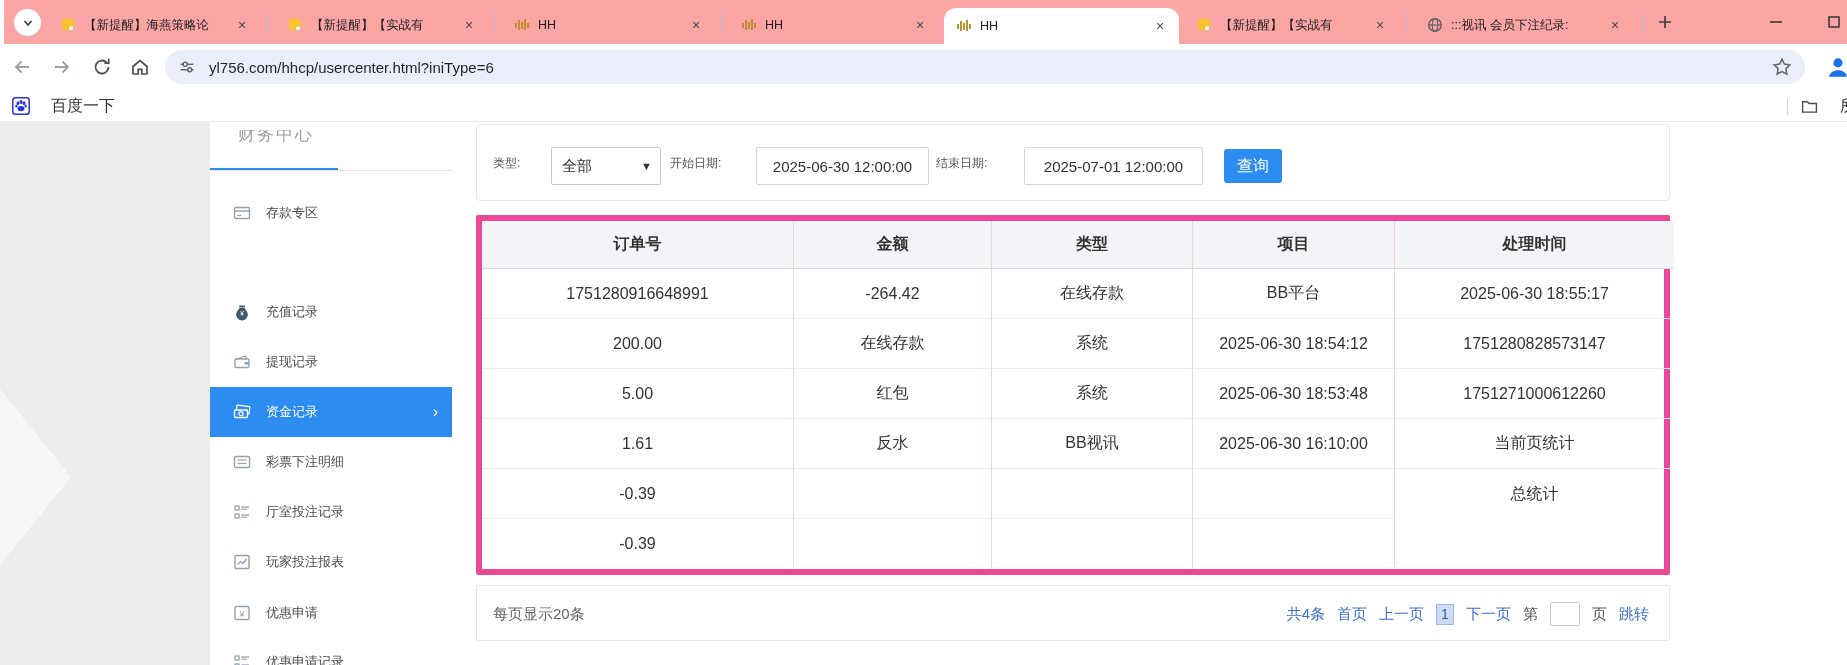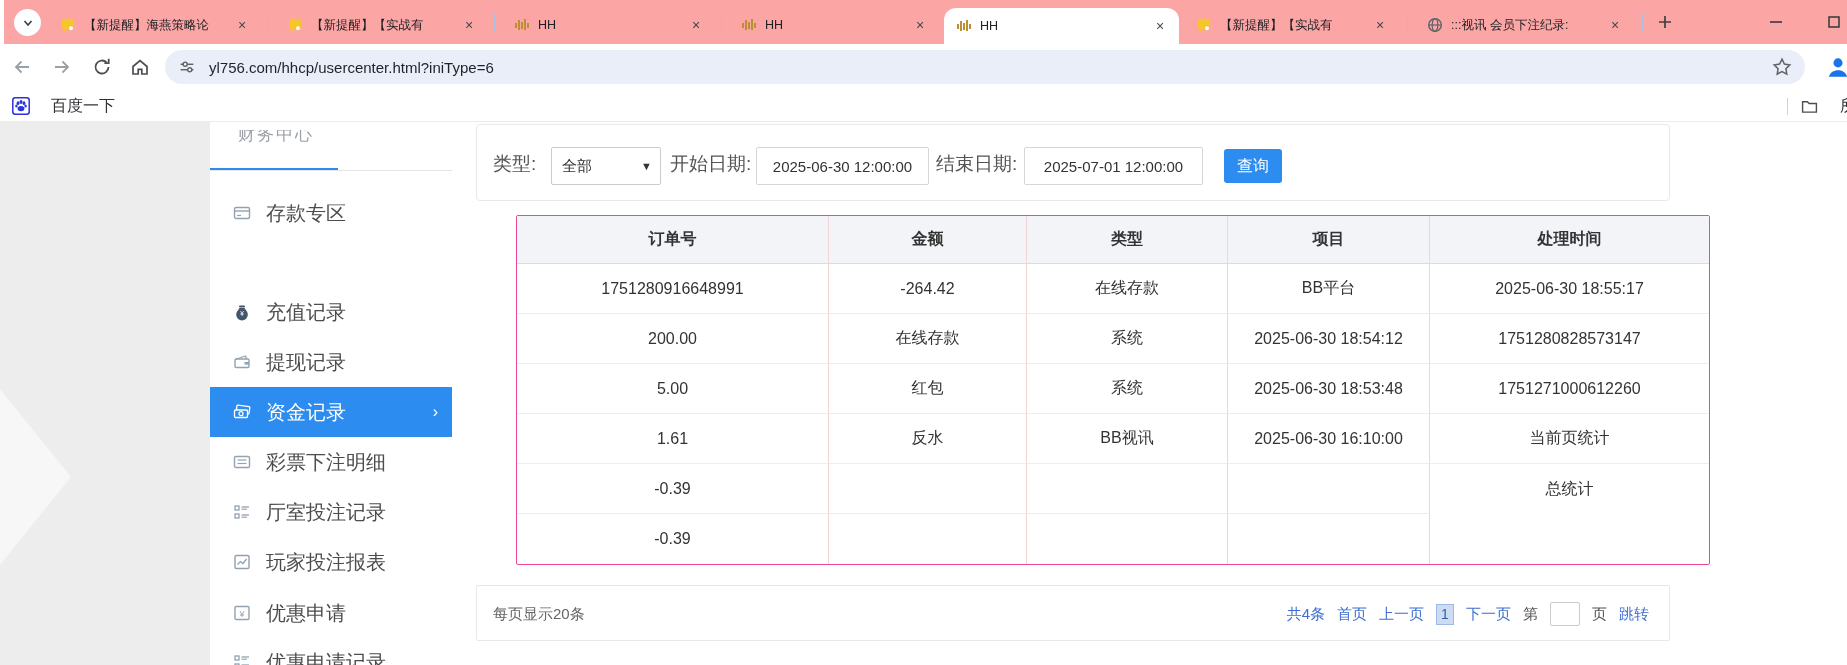--- a/index.html
+++ b/index.html
@@ -41,39 +41,39 @@
     border-top:88px solid transparent; border-bottom:88px solid transparent; border-left:71px solid #f7f7f8; }
 
   
   #sidebar { left:210px; top:0; width:242px; height:543px; background:#fff; }
   #sb-header-clip { left:8px; top:8px; width:150px; height:21px; overflow:hidden;margin-left:20px; }
   #sb-header-clip span { display:block; margin-top:-7px; font-size:17px; color:#9a9ea6; letter-spacing:2px; }
   #sb-underline-blue { left:0; top:46px; width:128px; height:3px; background:#2d8cf0; }
   #sb-underline-gray { left:0; top:48px; width:242px; height:1px; background:#e4e4e6; }
   .menu-item { left:0; width:242px; height:50px; display:flex; align-items:center; padding-left:23px; color:#4c4c4c; }
   .menu-item .mi-icon { width:18px; height:18px; color:#93a1b0; flex:none; display:flex; }
-  .menu-item .mi-label { font-size:20px; margin-left:15px; white-space:nowrap; }
+  .menu-item .mi-label { font-size:13px; margin-left:15px; white-space:nowrap; }
   .menu-item.active { background:#2d8cf0; color:#fff; }
   .menu-item.active .mi-icon { color:#fff; }
   .menu-item.active .mi-chevron { position:absolute; right:14px; color:#fff; font-size:16px; }
   .mi-icon.dark { color:#44566b; }
 
   
   #filter-panel { left:476px; top:2px; width:1194px; height:77px; border:1px solid #e7e8ec; border-radius:4px; background:#fff; }
-  .f-label { position:absolute; top:0; height:77px; display:flex; align-items:center; font-size:19px; color:#555; }
+  .f-label { position:absolute; top:0; height:77px; display:flex; align-items:center; font-size:12px; color:#555; }
   .f-box { position:absolute; top:22px; height:38px; background:#fff; border:1px solid #d4d6da; border-radius:2px;
     display:flex; align-items:center; justify-content:center; font-size:15px; color:#333; }
   #f-select { justify-content:flex-start; padding-left:10px; border-color:#c9cbd0; }
   #f-select .sel-arrow { position:absolute; right:8px; color:#333; font-size:11px; }
   #query-btn { position:absolute; left:747px; top:24px; width:58px; height:34px; background:#2d8cf0; color:#fff;
     font-size:16px; border:none; border-radius:3px; display:flex; align-items:center; justify-content:center; }
 
   
-  #grid { left:476px; top:93px; width:1194px; border:1px solid #ec4899; border-radius:2px; background:#fff;
-    display:grid; grid-template-columns:312px 198px 201px 202px 279px;margin-left:40px; }
+  #grid { left:476px; top:93px; width:1194px; border:6px solid #ec4899; border-radius:2px; background:#fff;
+    display:grid; grid-template-columns:312px 198px 201px 202px 279px; }
   .tc { display:flex; align-items:center; justify-content:center; height:50px;
     border-right:1px solid #f3d4d6; border-bottom:1px solid #ededf0; font-size:16px; color:#333; }
   .tc:nth-child(5n) { border-right:none; }
   .th { height:48px; background:#f3f4f8; font-weight:bold; border-bottom:1px solid #d9dce2; color:#333; }
   .tc.lastrow { border-bottom:none; }
 
   
   #pager { left:476px; top:463px; width:1194px; height:56px; border:1px solid #e7e8ec; border-radius:2px; background:#fff; }
   #page-size { position:absolute; left:16px; top:0; height:56px; display:flex; align-items:center; font-size:15px; color:#666; }
   #pager-right { position:absolute; right:20px; top:0; height:56px; display:flex; align-items:center; gap:12px; font-size:15px; }

